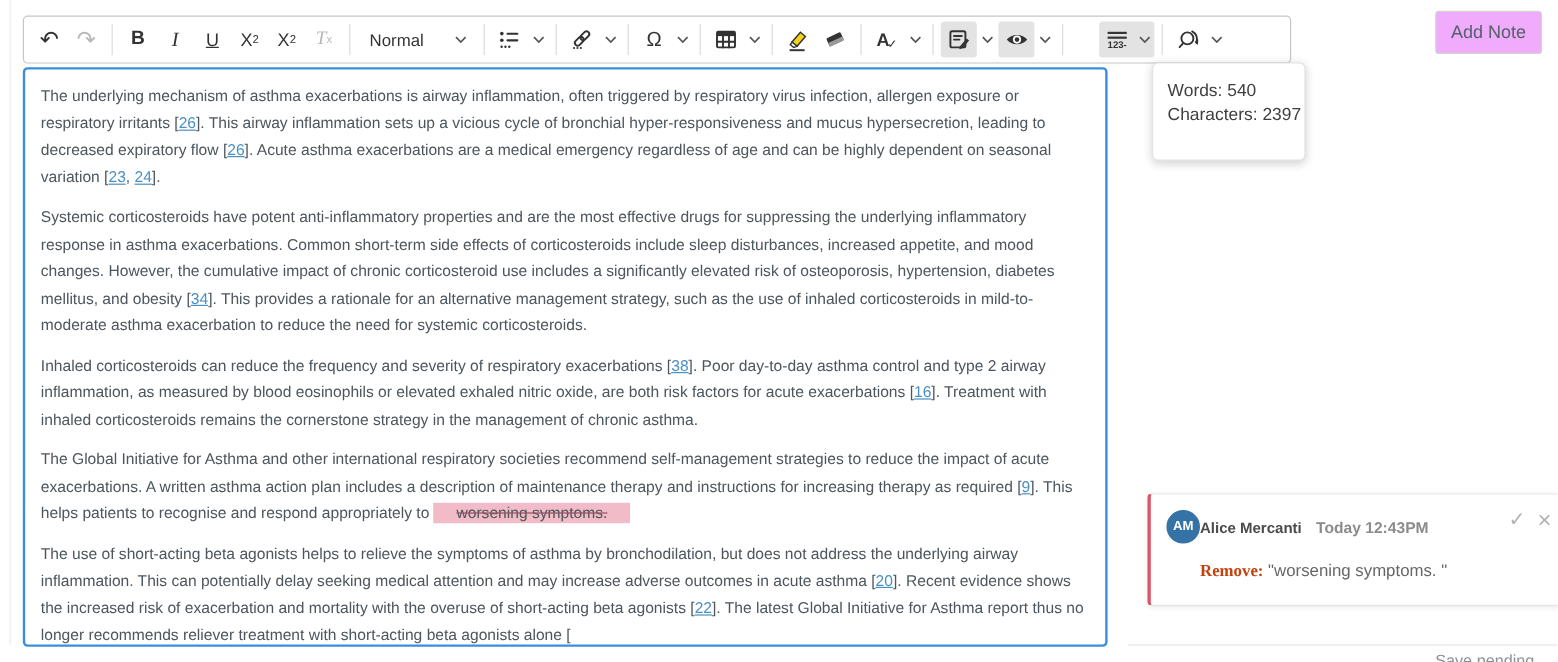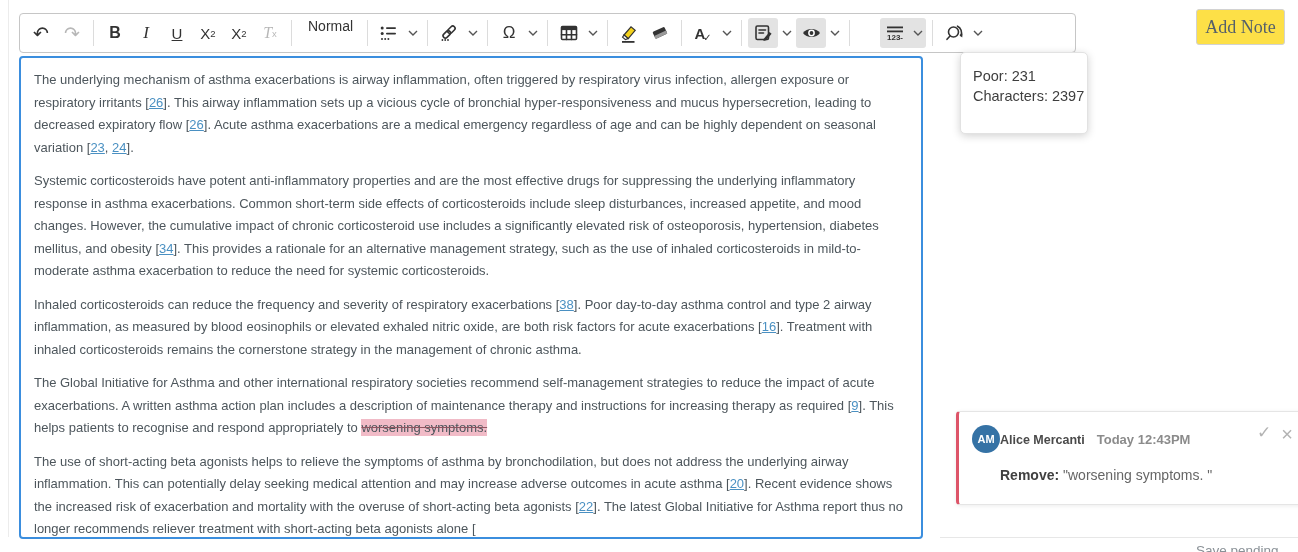--- a/index.html
+++ b/index.html
@@ -31,31 +31,31 @@
   .tb-divider { width:1px; height:26px; background:#dcdcdc; margin:0 5px; flex:0 0 1px; }
   .glyph-lg { font-size:19px; line-height:1; }
   .b-bold { font-weight:bold; font-size:16px; }
   .b-italic { font-style:italic; font-family:"Liberation Serif",serif; font-size:17px; }
   .b-under { text-decoration:underline; font-size:15px; }
   .script-base { font-size:15px; }
   .script-sup { font-size:9.5px; vertical-align:super; }
   .script-sub { font-size:9.5px; vertical-align:sub; }
   .b-removefmt { font-style:italic; font-family:"Liberation Serif",serif; font-size:16px; }
   .heading-dd { display:flex; align-items:center; gap:26px; padding:0 8px 0 10px; height:30px;
-    font-size:14px; color:#333; cursor:pointer; border-radius:3px;flex-direction:column; }
+    font-size:14px; color:#333; cursor:pointer; border-radius:3px; }
   .spell-check-mark { font-size:10px; margin-left:-2px; margin-top:8px; }
   .wc-group { display:flex; align-items:center; background:#e3e3e3; border-radius:3px;margin-left:24px; }
   .wc-group .tb-btn { background:transparent; }
 
   
   .add-note-btn {
     position:absolute; left:1196px; top:9px; width:89px; height:36px;
-    background:#fde047; border:1px solid #d2d2d2; border-radius:3px;
+    background:#f0abfc; border:1px solid #d2d2d2; border-radius:3px;
     display:flex; align-items:center; justify-content:center;
-    font-size:18px; color:#55606a; cursor:pointer;font-family:Liberation Serif, serif;
+    font-size:15px; color:#55606a; cursor:pointer;
   }
   .save-status { position:absolute; left:1196px; top:543px; font-size:13.5px; color:#8a9197; }
 
   
   .wordcount-popup {
     position:absolute; left:960px; top:52px; width:128px; height:82px;
     background:#fff; border:1px solid #e2e2e2; border-radius:5px;
     box-shadow:0 2px 8px rgba(0,0,0,.18);
     padding:13px 12px; z-index:30;
     font-size:14.5px; color:#3e3e3e;
@@ -68,41 +68,41 @@
     position:absolute; left:19px; top:56px; width:904px; height:483px;
     background:#fff; border:2px solid #3b8ede; border-radius:4px;
     padding:11px 13px; z-index:1;
     font-size:13px; line-height:22.5px; color:#4d565c;
   }
   .editor p { margin:0 0 11px 0; }
   .editor p:last-child { margin-bottom:0; }
   a.cite { color:#4a90c2; text-decoration:underline; cursor:pointer; }
   .removed {
     background:#f1bbc7; text-decoration:line-through; text-decoration-color:#8f5560;
-    padding:1px 0; cursor:pointer;
+    padding:1px 19px; cursor:pointer;
   }
 
   
   .comment-card {
     position:absolute; left:956px; top:411px; width:352px; height:94px;
     background:#fff; border:1px solid #e5e5e5; border-left:3px solid #dd5468;
     border-radius:4px; box-shadow:0 1px 4px rgba(0,0,0,.08); z-index:20;
   }
   .avatar {
     position:absolute; left:13px; top:13px; width:28px; height:28px; border-radius:50%;
     background:#3572a5; color:#fff; font-size:11px; font-weight:bold;
     display:flex; align-items:center; justify-content:center;
   }
   .comment-header { position:absolute; left:41px; top:20px; display:flex; align-items:baseline; gap:12px;text-align:right; }
   .comment-author { font-size:12.5px; font-weight:bold; color:#4a4a4a; }
   .comment-time { font-size:13px; font-weight:bold; color:#8b8b8b; }
   .comment-actions { position:absolute; right:14px; top:12px; display:flex; gap:10px; }
   .comment-actions .act { font-size:17px; color:#b3b3b3; cursor:pointer; line-height:1; }
   .comment-body { position:absolute; left:41px; top:55px; font-size:14px; color:#666; }
-  .comment-body b { color:#404040; }
+  .comment-body b { color:#c2410c;font-family:Liberation Serif, serif; }
 
   svg .st { stroke:#333; fill:none; stroke-width:1.6; stroke-linecap:round; }
   svg .fl { fill:#333; }
 </style>
 </head>
 <body>
 
 <div class="vrule-left"></div>
 <div class="hrule-bottom"></div>
 
@@ -292,21 +292,21 @@
       <svg width="10" height="6" viewBox="0 0 10 6">
         <polyline points="1,1 5,5 9,1" fill="none" stroke="#555" stroke-width="1.4"></polyline>
       </svg>
     </div>
 </div>
 
 <div class="add-note-btn">Add Note</div>
 
 <div class="wordcount-popup">
   <div class="row">
-    <span>Poor:</span>&nbsp;<span>231</span>
+    <span>Words:</span>&nbsp;<span>540</span>
   </div>
   <div class="row">
     <span>Characters:</span>&nbsp;<span>2397</span>
   </div>
 </div>
 
 <div class="editor">
   <p><span>The underlying mechanism of asthma exacerbations is airway inflammation, often triggered by respiratory virus infection, allergen exposure or respiratory irritants [</span><a class="cite">26</a><span>]. This airway inflammation sets up a vicious cycle of bronchial hyper-responsiveness and mucus hypersecretion, leading to decreased expiratory flow [</span><a class="cite">26</a><span>]. Acute asthma exacerbations are a medical emergency regardless of age and can be highly dependent on seasonal variation [</span><a class="cite">23</a><span>, </span><a class="cite">24</a><span>].</span></p>
 
   <p><span>Systemic corticosteroids have potent anti-inflammatory properties and are the most effective drugs for suppressing the underlying inflammatory response in asthma exacerbations. Common short-term side effects of corticosteroids include sleep disturbances, increased appetite, and mood changes. However, the cumulative impact of chronic corticosteroid use includes a significantly elevated risk of osteoporosis, hypertension, diabetes mellitus, and obesity [</span><a class="cite">34</a><span>]. This provides a rationale for an alternative management strategy, such as the use of inhaled corticosteroids in mild-to-moderate asthma exacerbation to reduce the need for systemic corticosteroids.</span></p>

